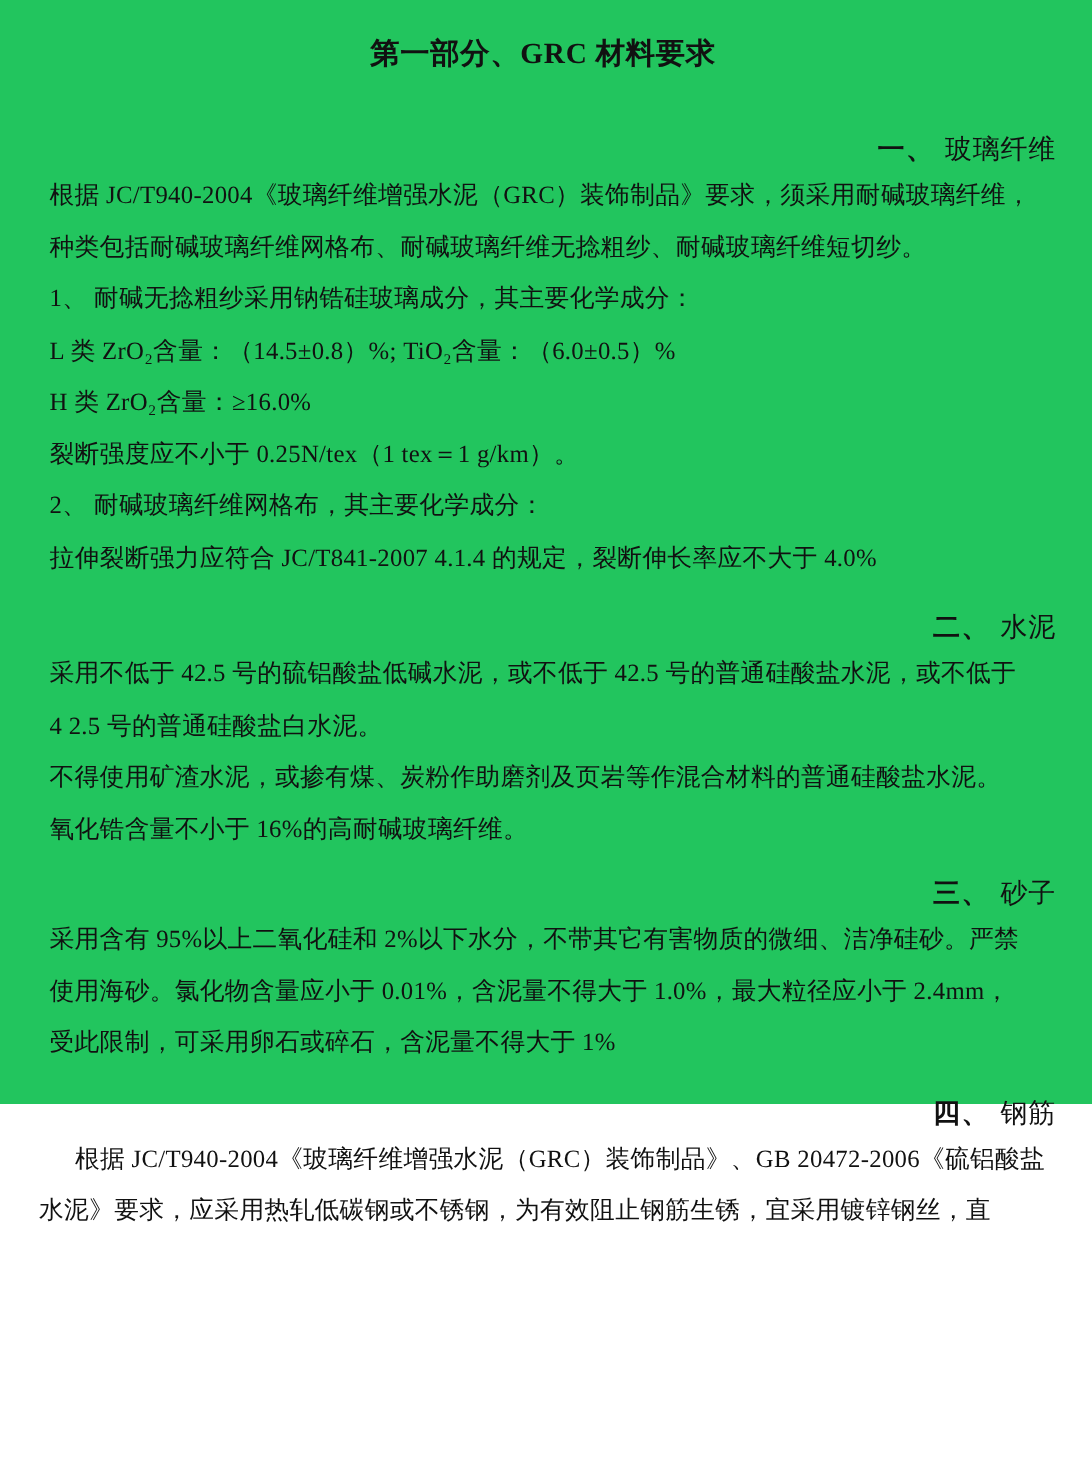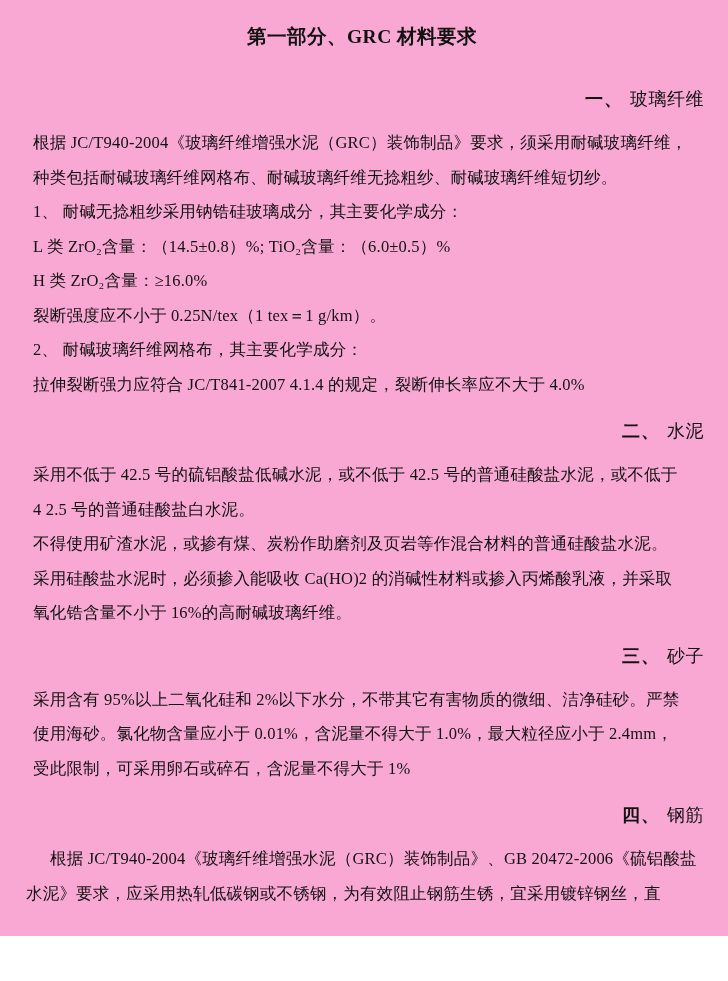--- a/index.html
+++ b/index.html
@@ -10,23 +10,23 @@
   body {
     width: 728px;
     height: 981px;
     overflow: hidden;
     color: #111111;
     font-family: "Liberation Serif", "DejaVu Serif", serif;
   }
   .page {
     box-sizing: border-box;
     width: 728px;
-    height: 936px;
+    height: 736px;
     padding: 22px 24px 0 20px;
-    background: #f9a8d4;
+    background: #22c55e;
   }
   .doc-title {
     text-align: center;
     font-weight: bold;
     font-size: 19.5px;
     line-height: 30px;
     letter-spacing: 0.5px;
   }
   .section-heading {
     font-size: 18px;
@@ -37,21 +37,21 @@
   .sec-num {
     font-weight: bold;
     margin-right: 7px;
     letter-spacing: 1px;
   }
   .sec-title {
     font-weight: normal;
     letter-spacing: 0.5px;
   }
   .lines {
-    margin-top: 14px;
+    margin-top: 1px;
     padding-left: 13px;
   }
   .line {
     font-size: 16.5px;
     line-height: 34.5px;
     height: 34.5px;
     white-space: pre;
     letter-spacing: 0.2px;
   }
   .sec-1 { margin-top: 34px; }
@@ -81,21 +81,20 @@
       <div class="line">拉伸裂断强力应符合 JC/T841-2007 4.1.4 的规定，裂断伸长率应不大于 4.0%</div>
     </div>
   </div>
 
   <div class="section sec-2">
     <div class="section-heading"><span class="sec-num">二、</span><span class="sec-title">水泥</span></div>
     <div class="lines">
       <div class="line">采用不低于 42.5 号的硫铝酸盐低碱水泥，或不低于 42.5 号的普通硅酸盐水泥，或不低于</div>
       <div class="line">4 2.5 号的普通硅酸盐白水泥。</div>
       <div class="line">不得使用矿渣水泥，或掺有煤、炭粉作助磨剂及页岩等作混合材料的普通硅酸盐水泥。</div>
-      <div class="line">采用硅酸盐水泥时，必须掺入能吸收 Ca(HO)2 的消碱性材料或掺入丙烯酸乳液，并采取</div>
       <div class="line">氧化锆含量不小于 16%的高耐碱玻璃纤维。</div>
     </div>
   </div>
 
   <div class="section sec-3">
     <div class="section-heading"><span class="sec-num">三、</span><span class="sec-title">砂子</span></div>
     <div class="lines">
       <div class="line">采用含有 95%以上二氧化硅和 2%以下水分，不带其它有害物质的微细、洁净硅砂。严禁</div>
       <div class="line">使用海砂。氯化物含量应小于 0.01%，含泥量不得大于 1.0%，最大粒径应小于 2.4mm，</div>
       <div class="line">受此限制，可采用卵石或碎石，含泥量不得大于 1%</div>

